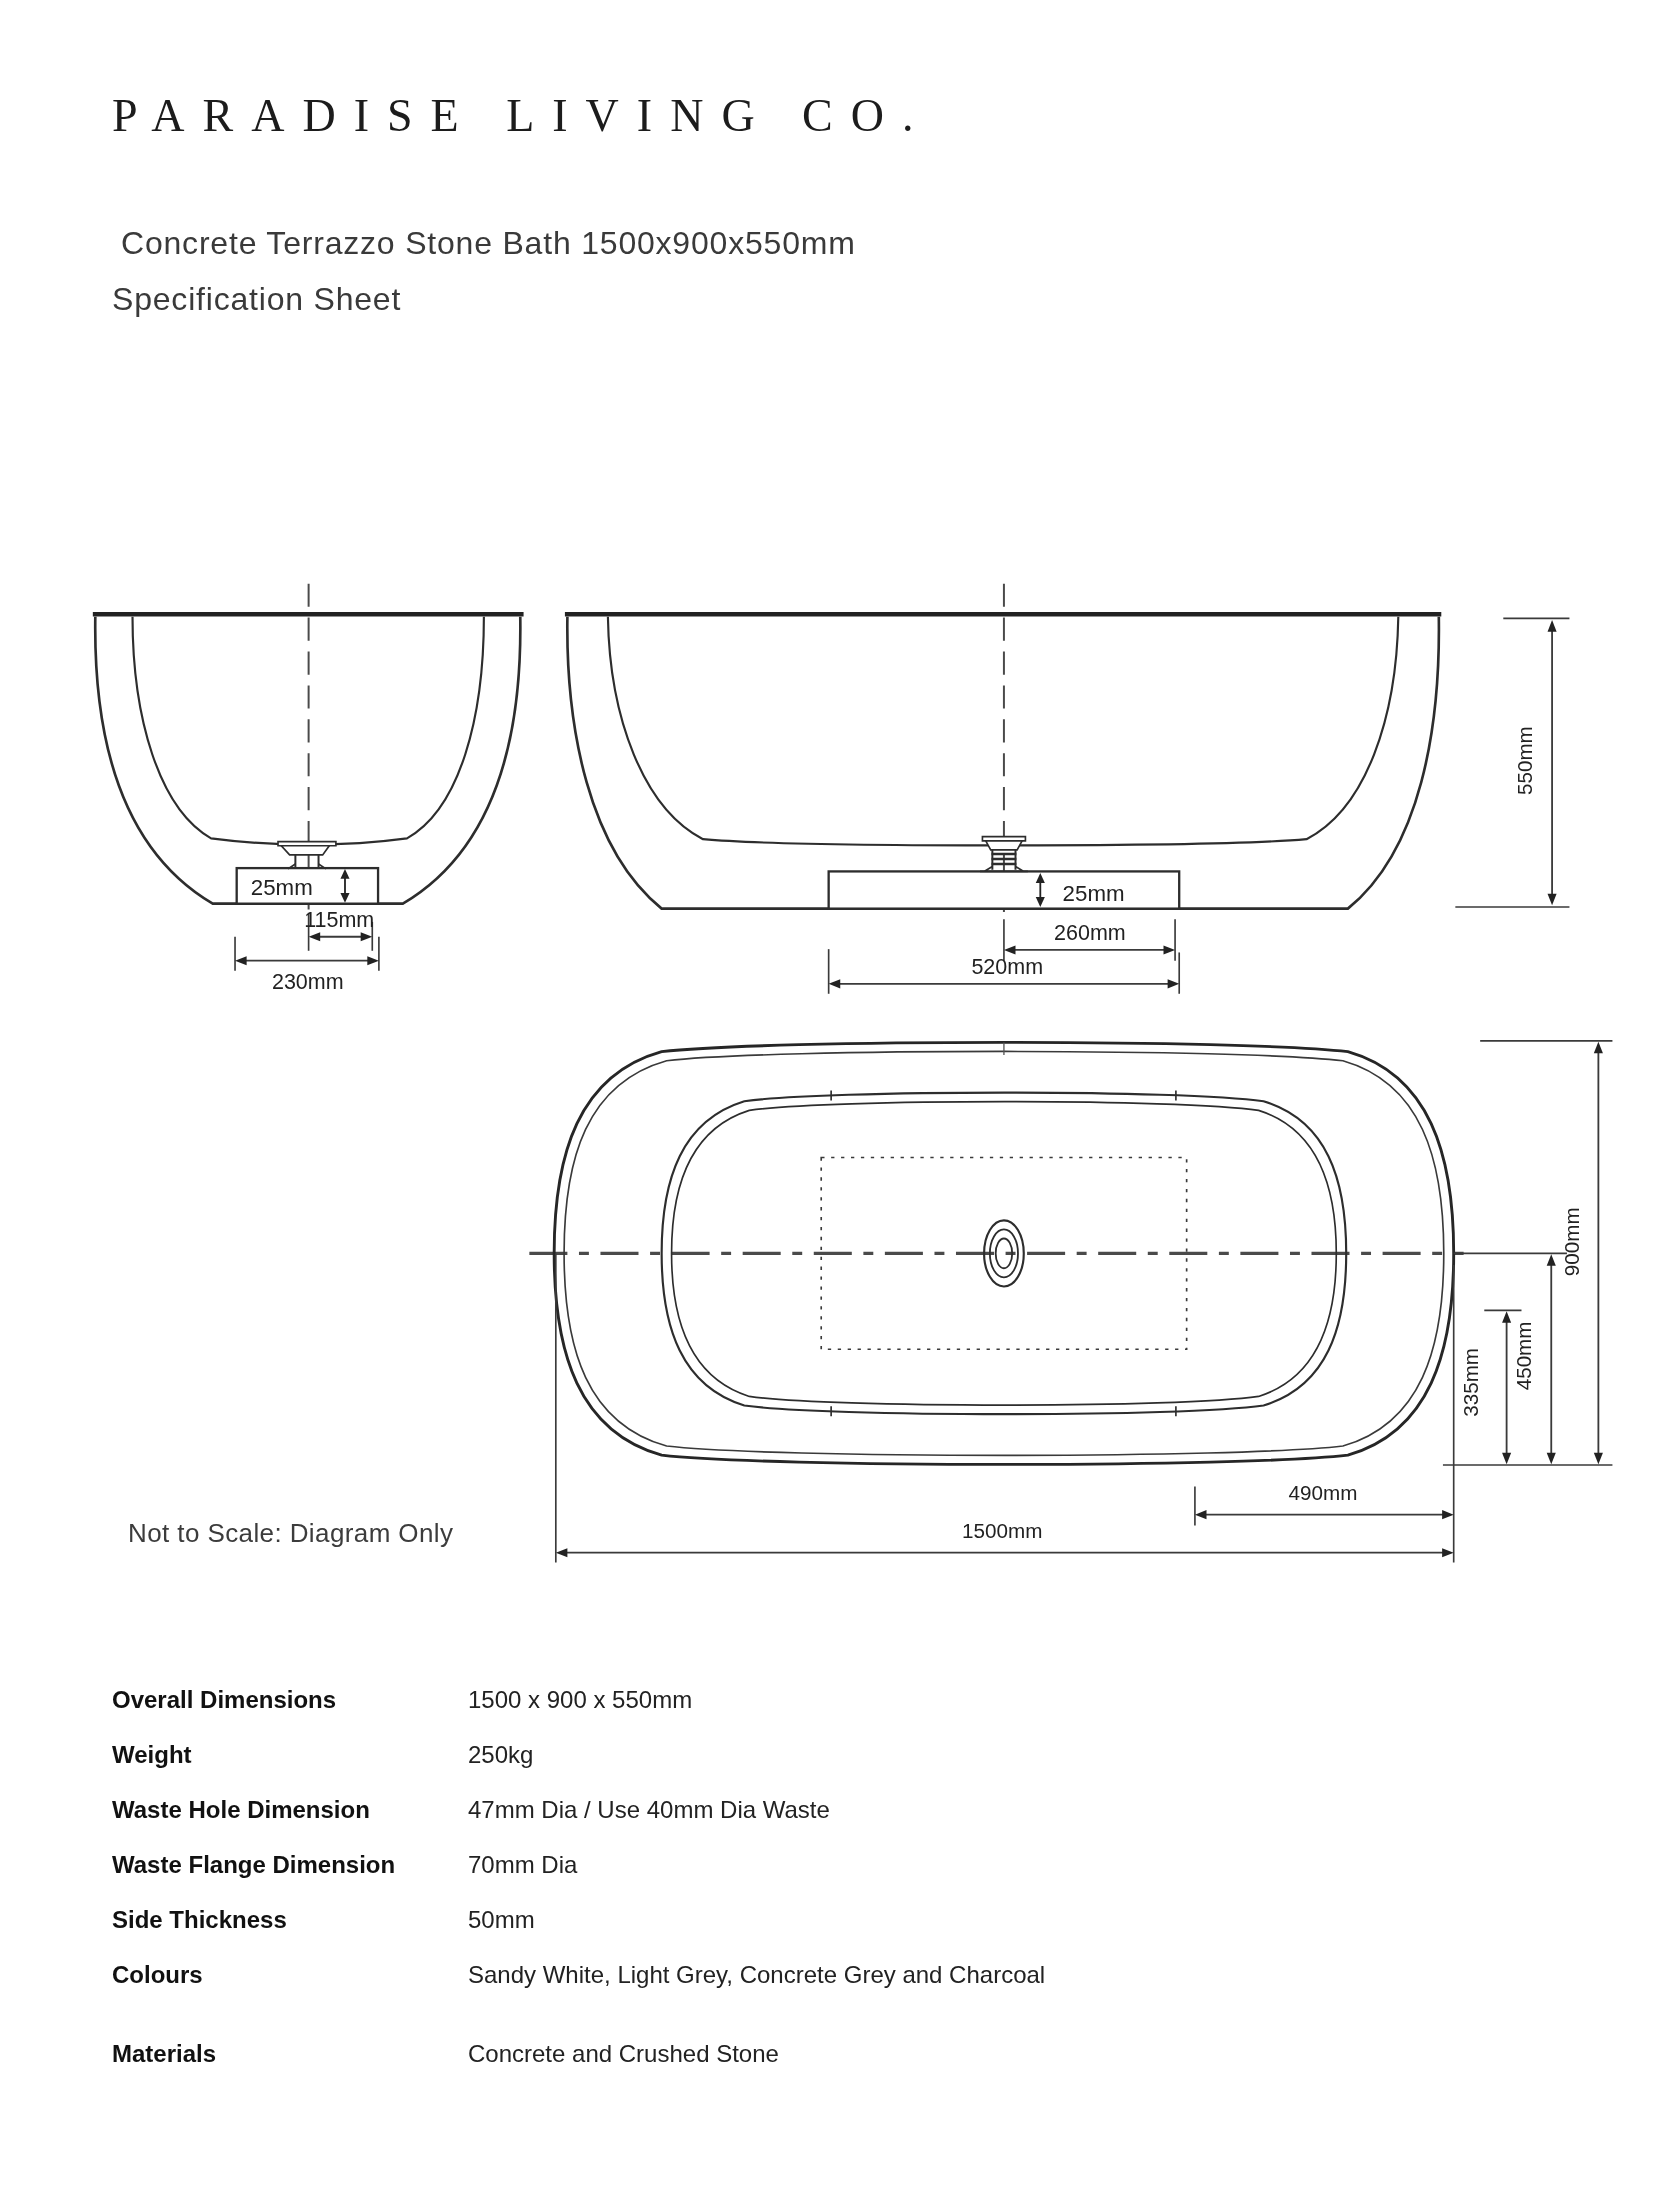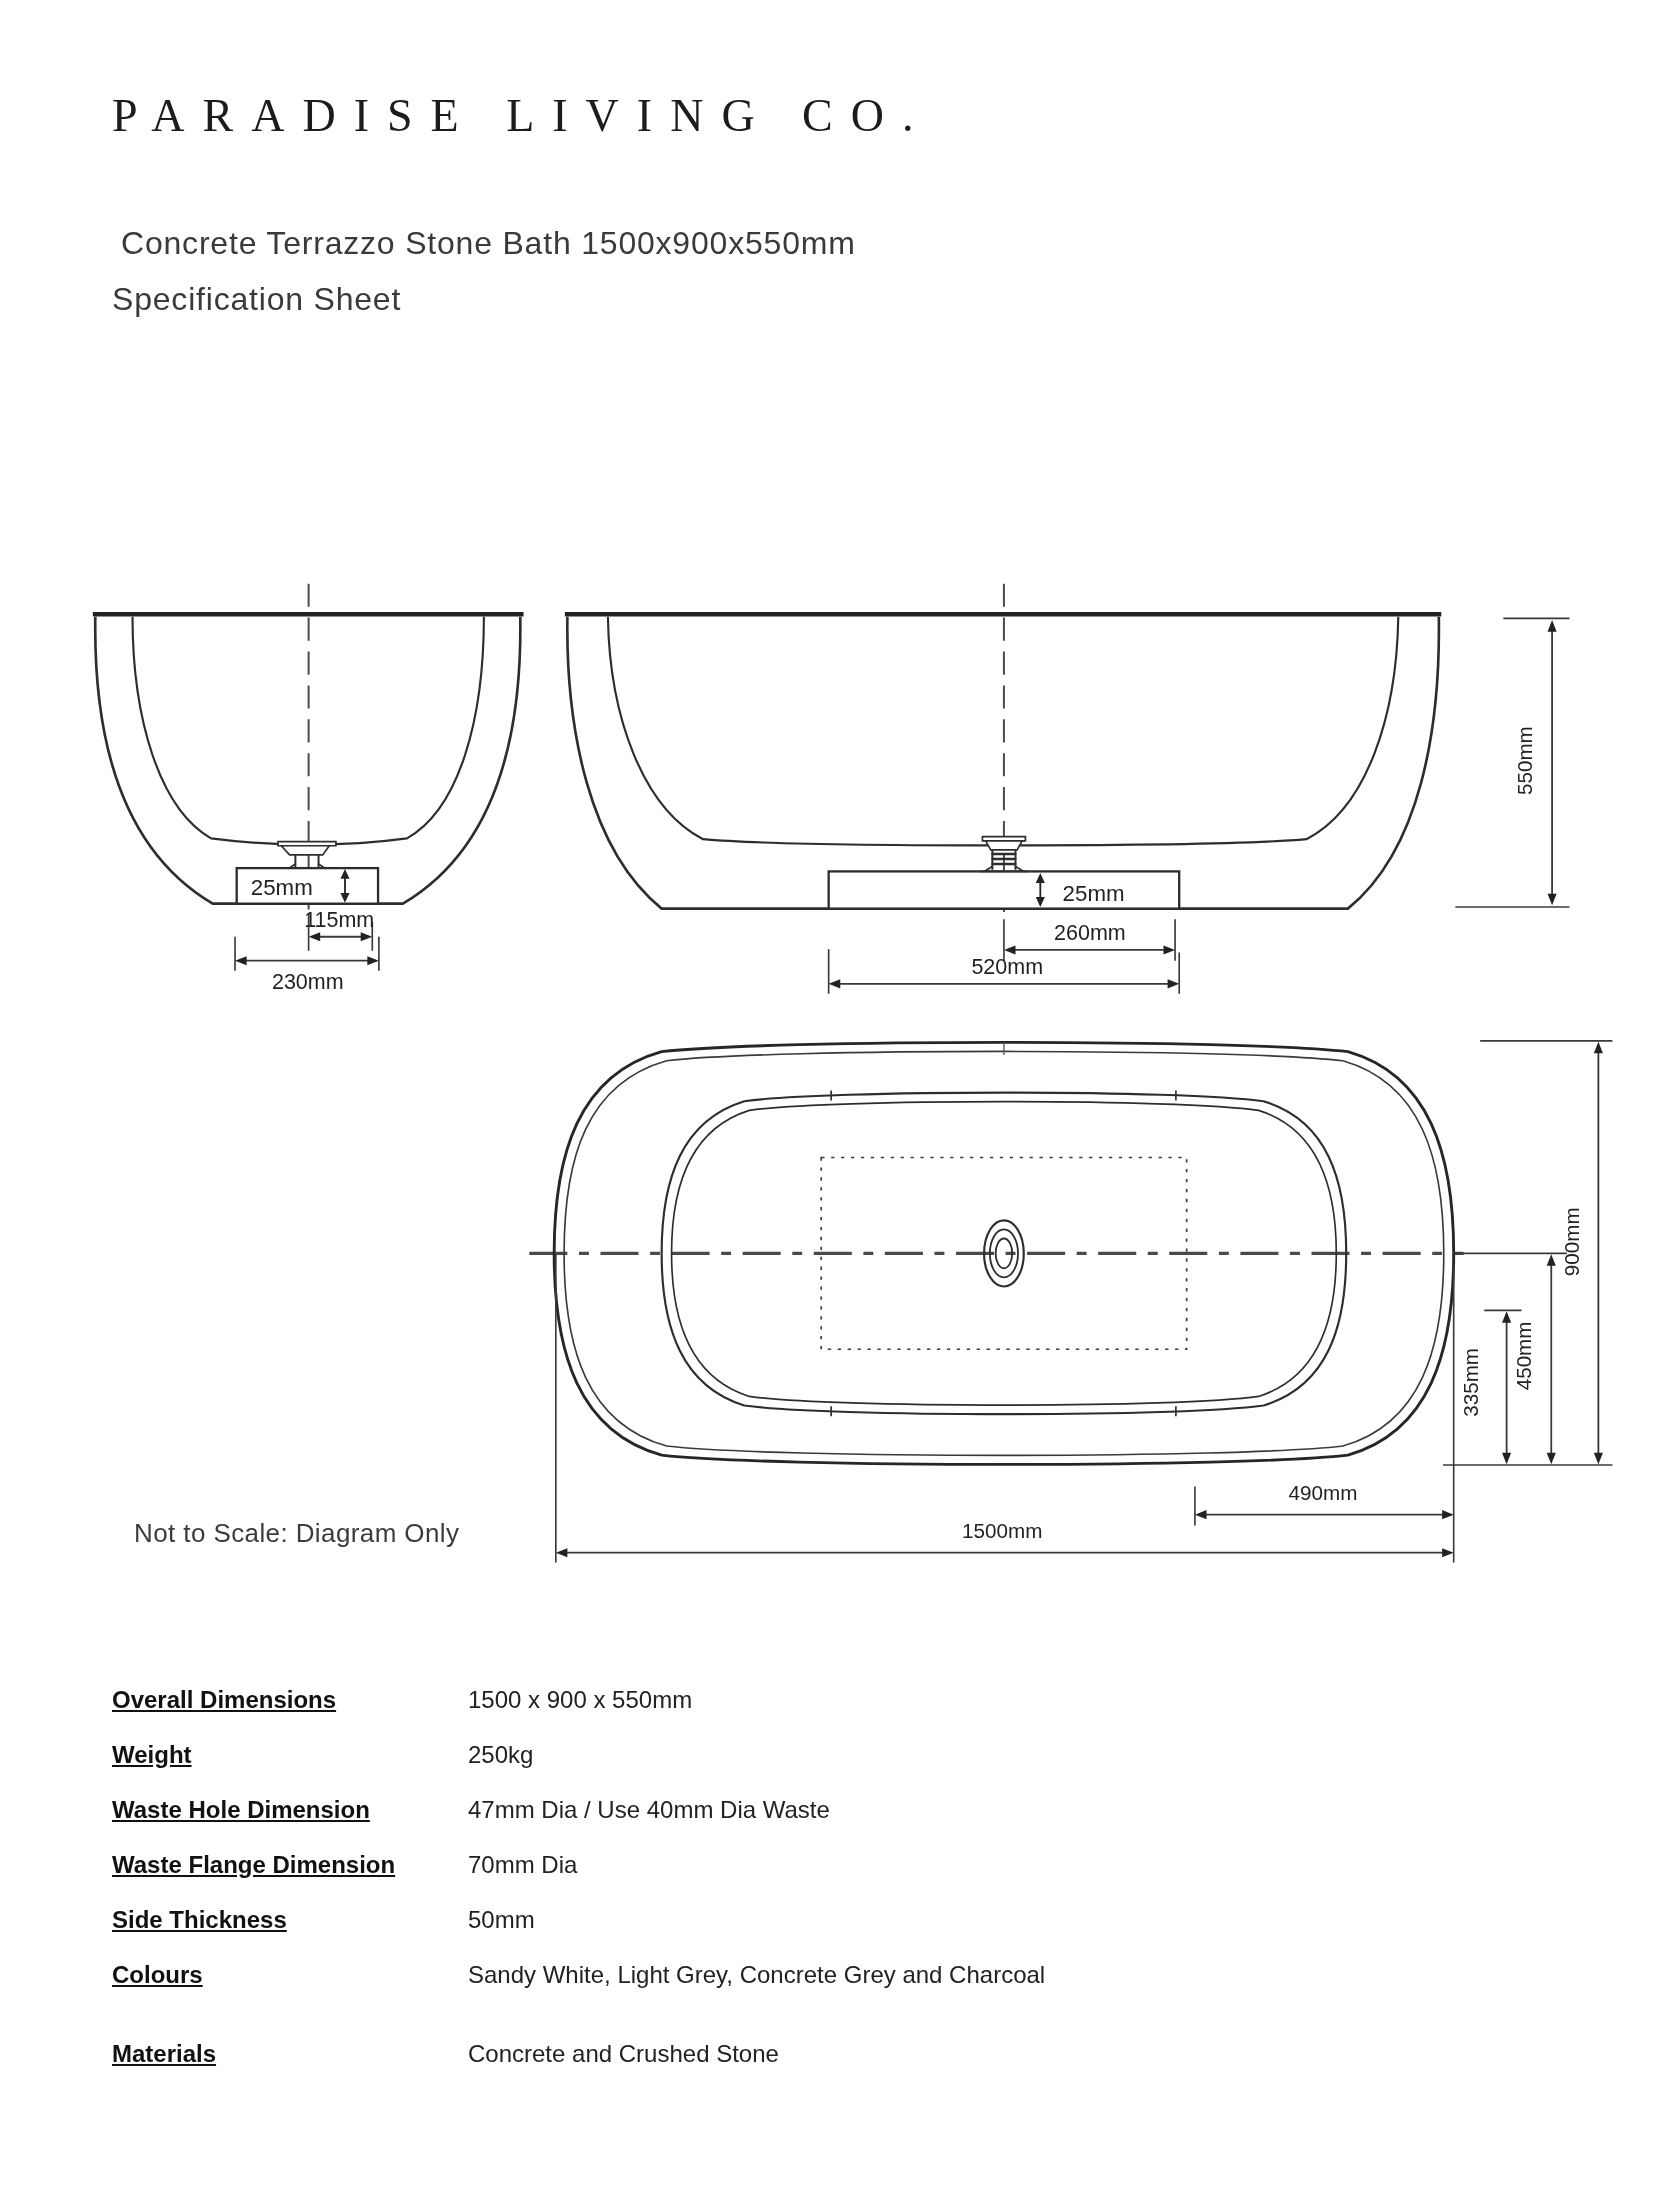--- a/index.html
+++ b/index.html
@@ -2,26 +2,26 @@
 <html style="font-size:13.2px"><head>
 <meta charset="utf-8">
 <style>
   html,body{margin:0;padding:0;background:#ffffff;}
   body{width:1654px;height:2205px;position:relative;font-family:"Liberation Sans",sans-serif;color:#222;}
   .brand{position:absolute;left:112px;top:89px;font-family:"Liberation Serif","DejaVu Serif",serif;
          font-size:46px;font-weight:400;letter-spacing:18px;color:#1c1c1c;white-space:nowrap;}
   .subtitle{position:absolute;left:112px;font-size:32px;font-weight:400;color:#3a3a3a;letter-spacing:0.8px;white-space:nowrap;}
   .subtitle.line1{top:225px;margin-left:9px;}
   .subtitle.line2{top:281px;}
-  .scale-note{position:absolute;left:134px;top:1518px;font-size:26px;color:#3c3c3c;letter-spacing:0.4px;}
+  .scale-note{position:absolute;left:128px;top:1518px;font-size:26px;color:#3c3c3c;letter-spacing:0.4px;}
   svg.drawing{position:absolute;left:0;top:0;width:1654px;height:2205px;}
   .specs{position:absolute;left:112px;top:1672px;width:1240px;}
   .spec-row{display:flex;height:55px;align-items:center;}
   .spec-row.group-gap{margin-top:24px;}
-  .spec-label{width:356px;font-weight:bold;font-size:24px;color:#111;text-decoration:underline;}
+  .spec-label{width:356px;font-weight:bold;font-size:24px;color:#111;}
   .spec-value{font-size:24px;color:#222;}
   text{font-family:"Liberation Sans",sans-serif;}
 </style>
 </head>
 <body>
 
 <div>
 
   <div class="brand">PARADISE LIVING CO.</div>
   <div class="subtitle line1">Concrete Terrazzo Stone Bath 1500x900x550mm</div>

